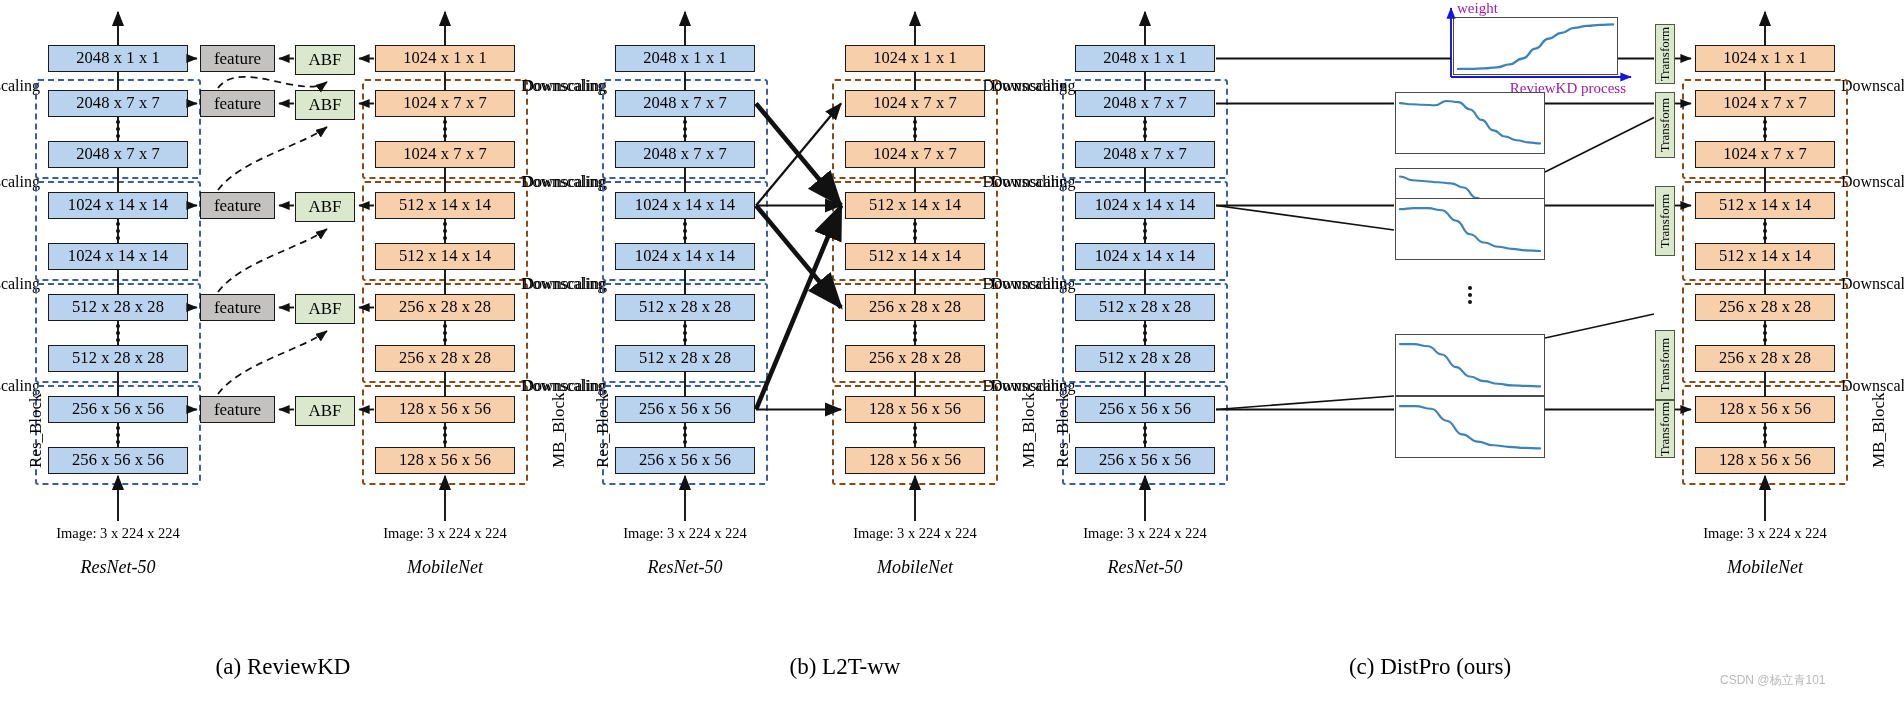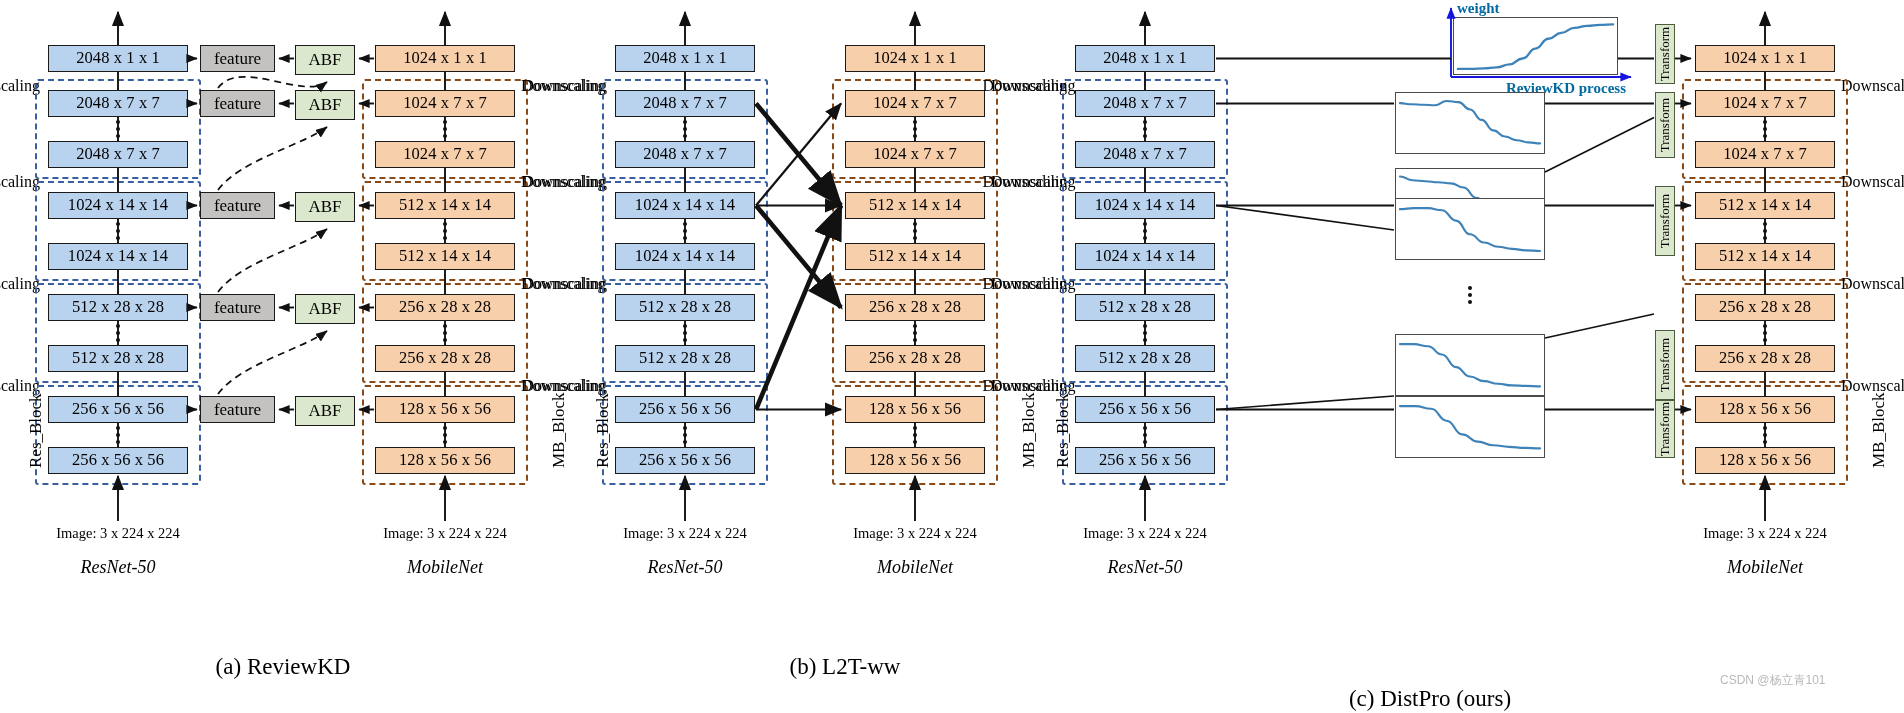--- a/index.html
+++ b/index.html
@@ -69,21 +69,21 @@
   
   .lab {
     position:absolute;
     font-size:16px;
     white-space:nowrap;
     line-height:1;
   }
   .lab.sm { font-size:14.5px; }
   .lab.nm { font-size:18px;font-style:italic; }
   .lab.cap { font-size:23px; }
-  .lab.blue { color:#0369a1; font-size:15px;font-weight:bold; }
+  .lab.blue { color:#a21caf; font-size:15px; }
 
   .vlab {
     position:absolute;
     font-size:17px;
     white-space:nowrap;
     transform:rotate(-90deg);
     transform-origin:left top;
   }
 
   
@@ -419,21 +419,21 @@
     <div class="tfbox" style="left:1655px; top:400px; height:58px;">
       <span>Transform</span>
     </div>
     <div class="vdots" style="left:1468px; top:286px; height:18px;">
       <i></i>
       <i></i>
       <i></i>
     </div>
     <div class="lab cap" style="left:283px; top:655px; transform:translateX(-50%);">(a) ReviewKD</div>
     <div class="lab cap" style="left:845px; top:655px; transform:translateX(-50%);">(b) L2T-ww</div>
-    <div class="lab cap" style="left:1430px; top:655px; transform:translateX(-50%);margin-top:32px;">(c) DistPro (ours)</div>
+    <div class="lab cap" style="left:1430px; top:655px; transform:translateX(-50%);">(c) DistPro (ours)</div>
   </div>
 
 <svg class="overlay" id="ovl" viewBox="0 0 1904 713">
   <defs>
     <marker id="ah" markerWidth="9" markerHeight="9" refX="7.4" refY="3.2" orient="auto">
       <path d="M0,0 L8,3.2 L0,6.4 z" fill="#111"></path>
     </marker>
     <marker id="ahs" markerWidth="8" markerHeight="8" refX="6.6" refY="2.8" orient="auto">
       <path d="M0,0 L7,2.8 L0,5.6 z" fill="#111"></path>
     </marker>

